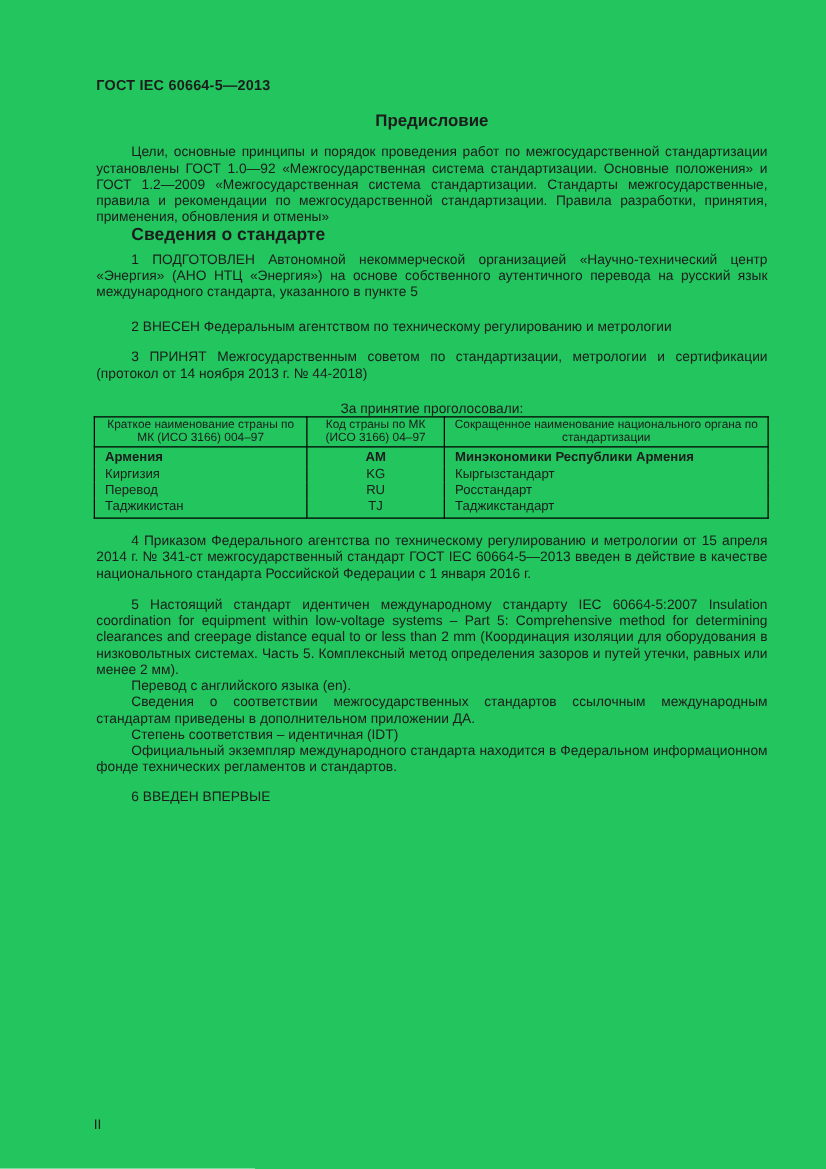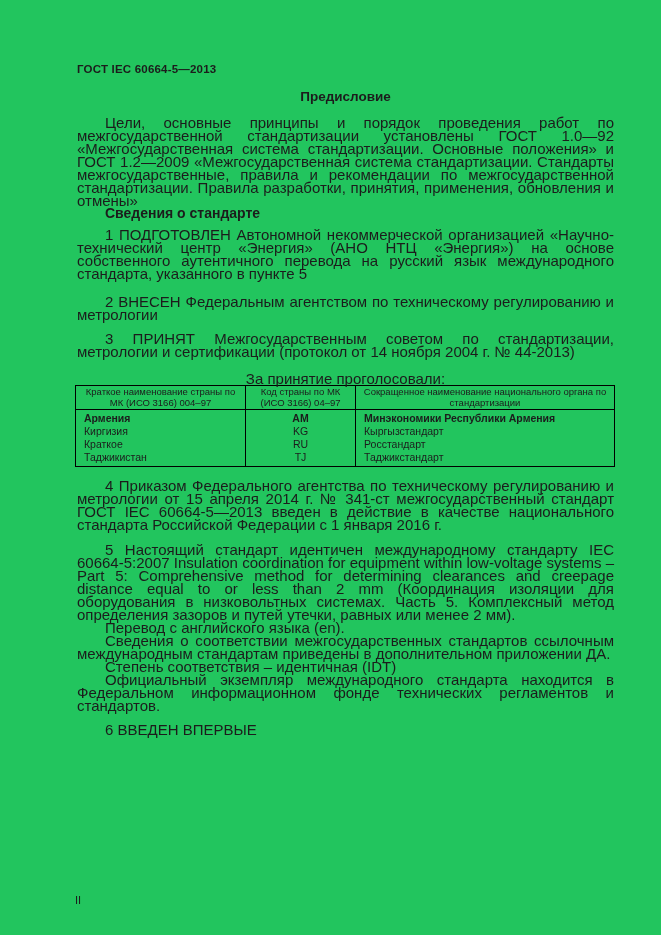--- a/index.html
+++ b/index.html
@@ -30,21 +30,21 @@
   }
   .doc-title {
     margin: 13px 0 0 0;
     font-size: 13.5px;
     font-weight: bold;
     text-align: center;
     line-height: 16px;
   }
   .para {
     margin: 0;
-    font-size: 15px;
+    font-size: 11px;
     line-height: 13px;
     text-align: justify;
   }
   .indent { text-indent: 28px; }
   .mt-intro   { margin-top: 11px; }
   .mt-head    { margin-top: 15px; }
   .mt-clause1 { margin-top: 8px; }
   .mt-clause  { margin-top: 15px; }
   .mt-clause3 { margin-top: 11px; }
   .mt-vote    { margin-top: 15px; }
@@ -109,21 +109,21 @@
     <div class="doc-title">Предисловие</div>
 
     <p class="para indent mt-intro">Цели, основные принципы и порядок проведения работ по межгосударственной стандартизации установлены ГОСТ 1.0—92 «Межгосударственная система стандартизации. Основные положения» и ГОСТ 1.2—2009 «Межгосударственная система стандартизации. Стандарты межгосударственные, правила и рекомендации по межгосударственной стандартизации. Правила разработки, принятия, применения, обновления и отмены»</p>
 
     <p class="section-heading mt-head">Сведения о стандарте</p>
 
     <p class="para indent mt-clause1">1 ПОДГОТОВЛЕН Автономной некоммерческой организацией «Научно-технический центр «Энергия» (АНО НТЦ «Энергия») на основе собственного аутентичного перевода на русский язык международного стандарта, указанного в пункте 5</p>
 
     <p class="para indent mt-clause">2 ВНЕСЕН Федеральным агентством по техническому регулированию и метрологии</p>
 
-    <p class="para indent mt-clause3">3 ПРИНЯТ Межгосударственным советом по стандартизации, метрологии и сертификации (протокол от 14 ноября 2004 г. № 44-2013)</p>
+    <p class="para indent mt-clause3">3 ПРИНЯТ Межгосударственным советом по стандартизации, метрологии и сертификации (протокол от 14 ноября 2013 г. № 44-2018)</p>
 
     <p class="para vote-intro mt-vote">За принятие проголосовали:</p>
 
     <table class="vote-table">
       <colgroup>
         <col style="width:170px">
         <col style="width:110px">
         <col style="width:259px">
       </colgroup>
       <thead>
@@ -138,21 +138,21 @@
           <td>Армения</td>
           <td class="center">AM</td>
           <td>Минэкономики Республики Армения</td>
         </tr>
         <tr>
           <td>Киргизия</td>
           <td class="center">KG</td>
           <td>Кыргызстандарт</td>
         </tr>
         <tr>
-          <td>Краткое</td>
+          <td>Перевод</td>
           <td class="center">RU</td>
           <td>Росстандарт</td>
         </tr>
         <tr>
           <td>Таджикистан</td>
           <td class="center">TJ</td>
           <td>Таджикстандарт</td>
         </tr>
       </tbody>
     </table>

